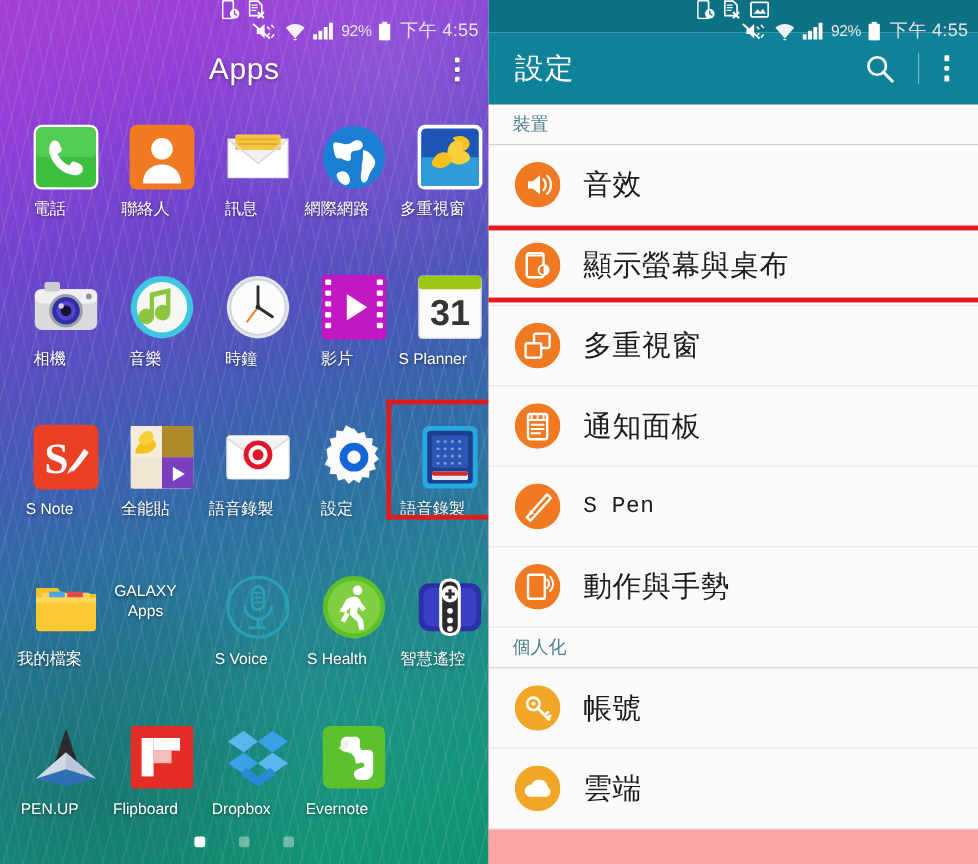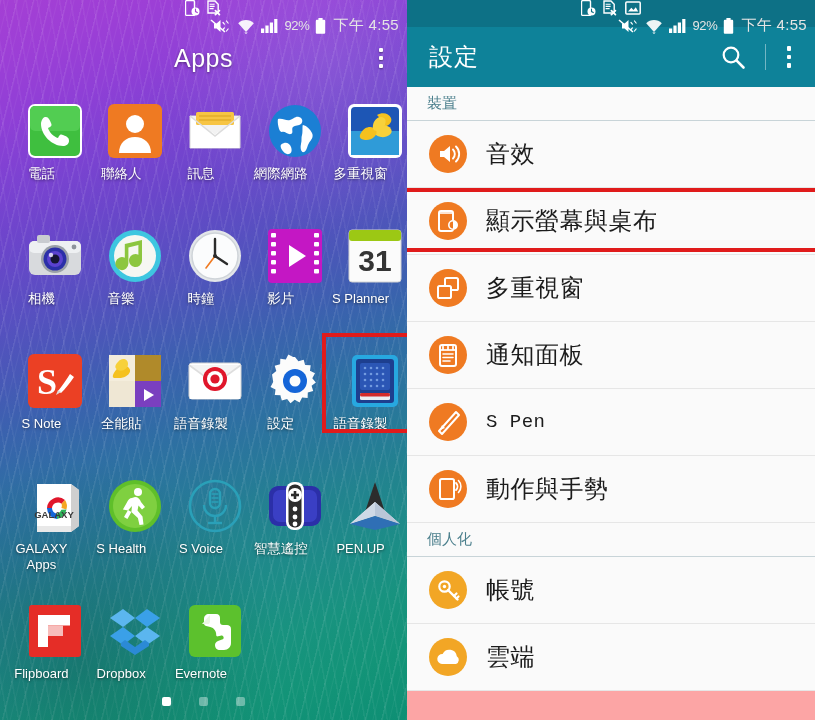--- a/index.html
+++ b/index.html
@@ -370,51 +370,52 @@
               <circle cx="30" cy="33" r="1.3"></circle>
               <circle cx="36" cy="33" r="1.3"></circle>
             </g>
             <rect x="13" y="40" width="30" height="7" rx="1.5" fill="#e9edf2"></rect>
             <rect x="13" y="40" width="30" height="3.4" rx="1.5" fill="#d22b2b"></rect>
           </svg></div>
         <div class="app-label">語音錄製</div>
       </div>
       <div class="app-cell">
         <div class="app-icon"><svg width="56" height="56" viewBox="0 0 56 56">
-            <path d="M10 6h34l8 6v36l-8 6H10z" fill="#e8e8e8"></path>
-            <path d="M10 6h34v42H10z" fill="#fff"></path>
-            <path d="M44 6l8 6v36l-8 6z" fill="#cfcfcf"></path>
-            <path d="M20 30a11 11 0 0 1 18-8l-3.4 3.8A6 6 0 0 0 25 30z" fill="#e0162b"></path>
-            <path d="M38 22a11 11 0 0 1 1.4 9.5l-5-1.6A6 6 0 0 0 34.6 25.8z" fill="#f5a623"></path>
-            <path d="M39.4 31.5A11 11 0 0 1 30 41v-5.3a6 6 0 0 0 4.4-4z" fill="#2fb45a"></path>
-            <path d="M30 41a11 11 0 0 1-10-11h5a6 6 0 0 0 5 5.7z" fill="#1565d8"></path>
-            <text x="27" y="40" font-family="Liberation Sans, sans-serif" font-size="9.5" font-weight="bold" fill="#3a3a3a" text-anchor="middle">GALAXY</text>
-          </svg></div>
+            <path d="M3 12h18l4 5h28v6H3z" fill="#f4c02a"></path>
+            <rect x="8" y="16" width="40" height="6" rx="1.5" fill="#f6d45e"></rect>
+            <rect x="14" y="15" width="13" height="6" fill="#4aa6e0"></rect>
+            <rect x="29" y="15" width="13" height="6" fill="#e04a4a"></rect>
+            <path d="M3 20h50v25a3 3 0 0 1-3 3H6a3 3 0 0 1-3-3z" fill="#fcc933"></path>
+            <path d="M3 20h50v4H3z" fill="#ffd95e"></path>
+          </svg></div>
+        <div class="app-label">我的檔案</div>
+      </div>
+      <div class="app-cell">
         <div class="app-label small">GALAXY Apps</div>
-      </div>
-      <div class="app-cell">
-        <div class="app-icon"><svg width="56" height="56" viewBox="0 0 56 56">
-            <circle cx="28" cy="28" r="26" fill="#5fbf2a"></circle>
-            <circle cx="28" cy="28" r="22" fill="#7fd040"></circle>
-            <circle cx="31" cy="14" r="4" fill="#fff"></circle>
-            <path d="M28 19c3 0 5 2 6 5l4 5-3 2.5-3.5-4-1 5 5 6 1 8-4 .6-1.6-7-6.5-6 .5-6-4 4.5-5-1 4-7c1-2.6 3-4.6 5-4.6z" fill="#fff"></path>
-            <path d="M21 32l-4 7 3.4 2 4-7z" fill="#fff"></path>
-          </svg></div>
-        <div class="app-label small">S Health</div>
       </div>
       <div class="app-cell">
         <div class="app-icon"><svg width="56" height="56" viewBox="0 0 56 56">
             <circle cx="28" cy="28" r="25" fill="none" stroke="#2aa0b8" stroke-width="2.6"></circle>
             <rect x="23" y="11" width="10" height="19" rx="5" fill="none" stroke="#2aa0b8" stroke-width="2.4"></rect>
             <path d="M24.5 16h7M24.5 20h7M24.5 24h7" stroke="#2aa0b8" stroke-width="1.6"></path>
             <path d="M17 27a11 11 0 0 0 22 0" fill="none" stroke="#2aa0b8" stroke-width="2.4"></path>
             <path d="M28 38v7" stroke="#2aa0b8" stroke-width="2.4"></path>
             <path d="M21 45h14" stroke="#2aa0b8" stroke-width="2.4"></path>
           </svg></div>
         <div class="app-label small">S Voice</div>
+      </div>
+      <div class="app-cell">
+        <div class="app-icon"><svg width="56" height="56" viewBox="0 0 56 56">
+            <circle cx="28" cy="28" r="26" fill="#5fbf2a"></circle>
+            <circle cx="28" cy="28" r="22" fill="#7fd040"></circle>
+            <circle cx="31" cy="14" r="4" fill="#fff"></circle>
+            <path d="M28 19c3 0 5 2 6 5l4 5-3 2.5-3.5-4-1 5 5 6 1 8-4 .6-1.6-7-6.5-6 .5-6-4 4.5-5-1 4-7c1-2.6 3-4.6 5-4.6z" fill="#fff"></path>
+            <path d="M21 32l-4 7 3.4 2 4-7z" fill="#fff"></path>
+          </svg></div>
+        <div class="app-label small">S Health</div>
       </div>
       <div class="app-cell">
         <div class="app-icon"><svg width="56" height="56" viewBox="0 0 56 56">
             <rect x="2" y="8" width="52" height="40" rx="9" fill="#2b2fa8"></rect>
             <rect x="6" y="12" width="44" height="32" rx="7" fill="#3a3fc4"></rect>
             <rect x="19" y="4" width="18" height="48" rx="8" fill="#fff"></rect>
             <rect x="21.5" y="6.5" width="13" height="43" rx="6" fill="#2c2c2c"></rect>
             <circle cx="28" cy="17" r="7" fill="#fff"></circle>
             <path d="M26.7 13h2.6v8h-2.6z" fill="#2c2c2c"></path>
             <path d="M24 15.7h8v2.6h-8z" fill="#2c2c2c"></path>

